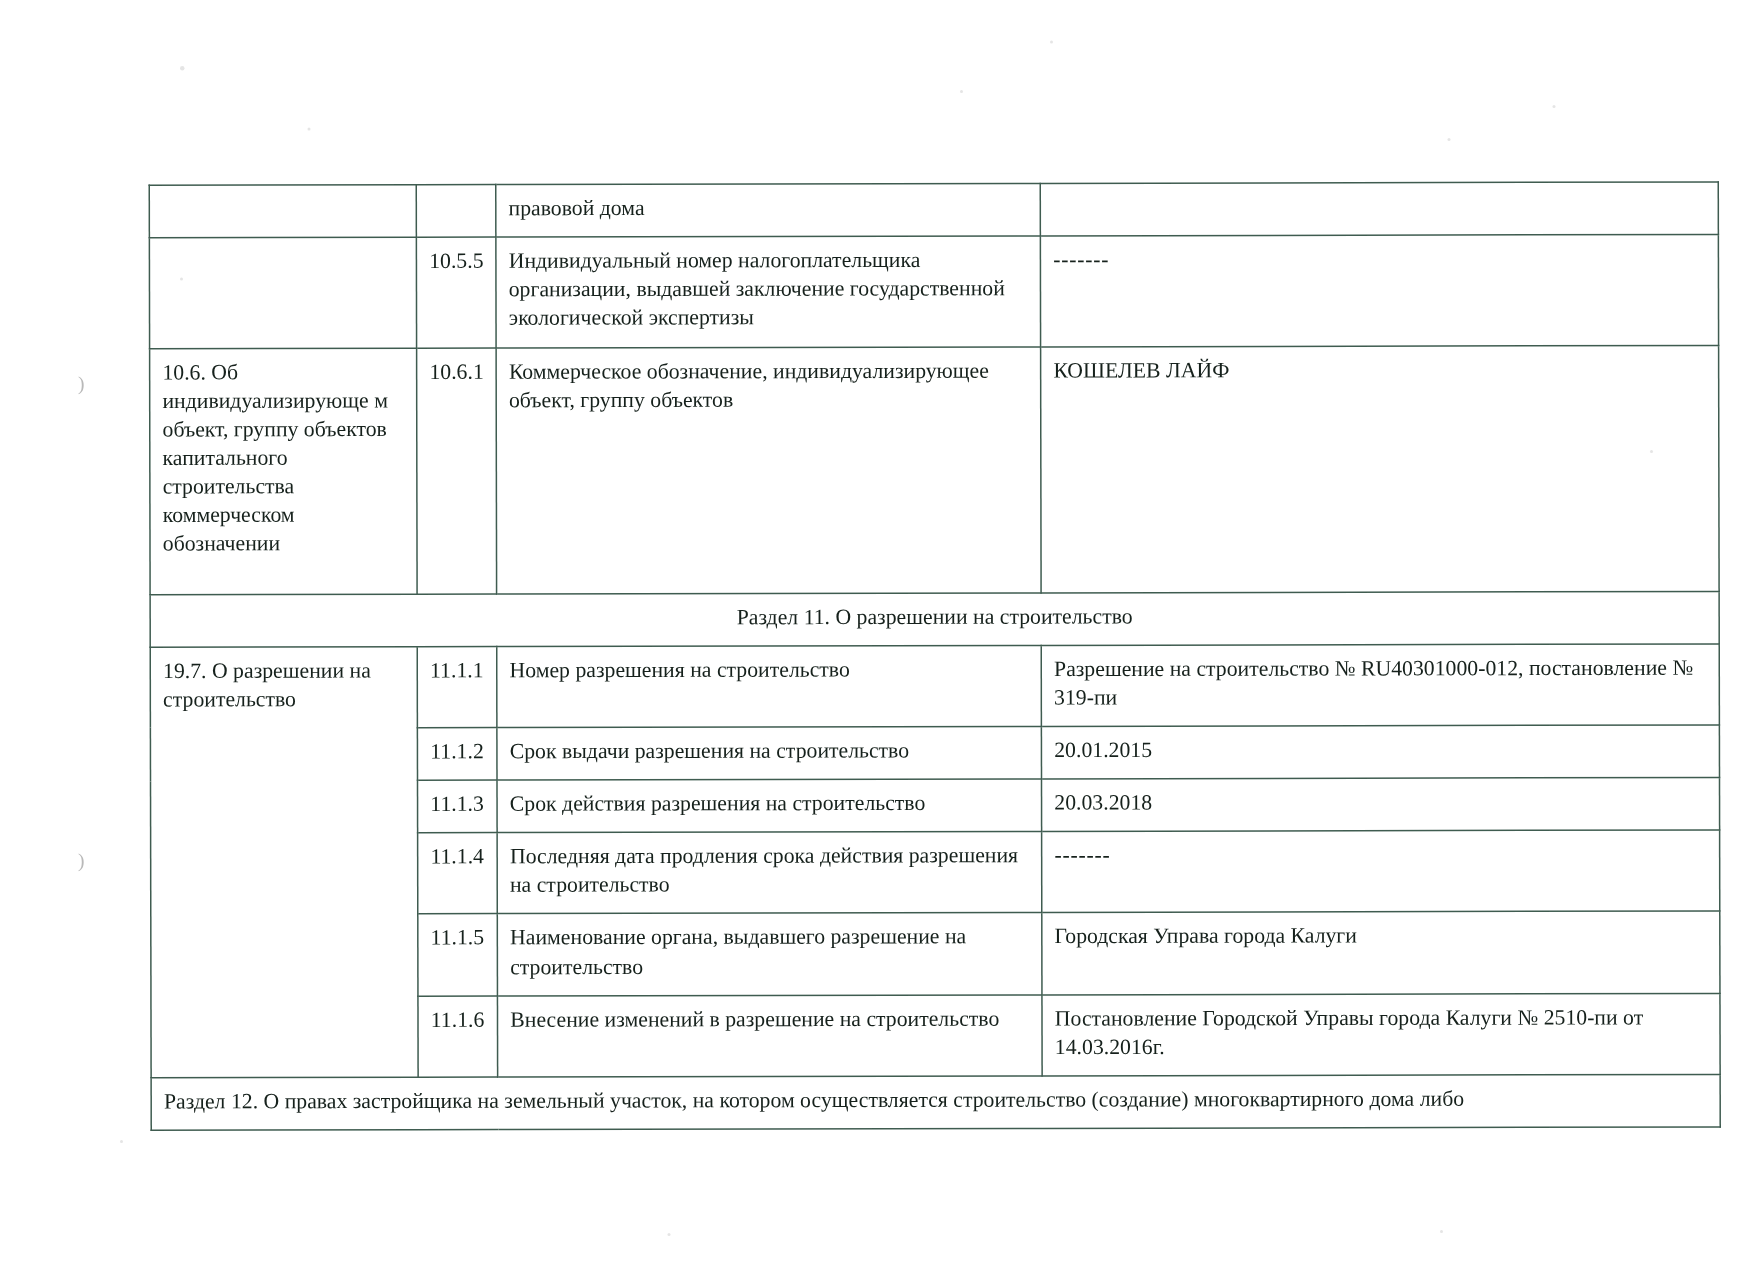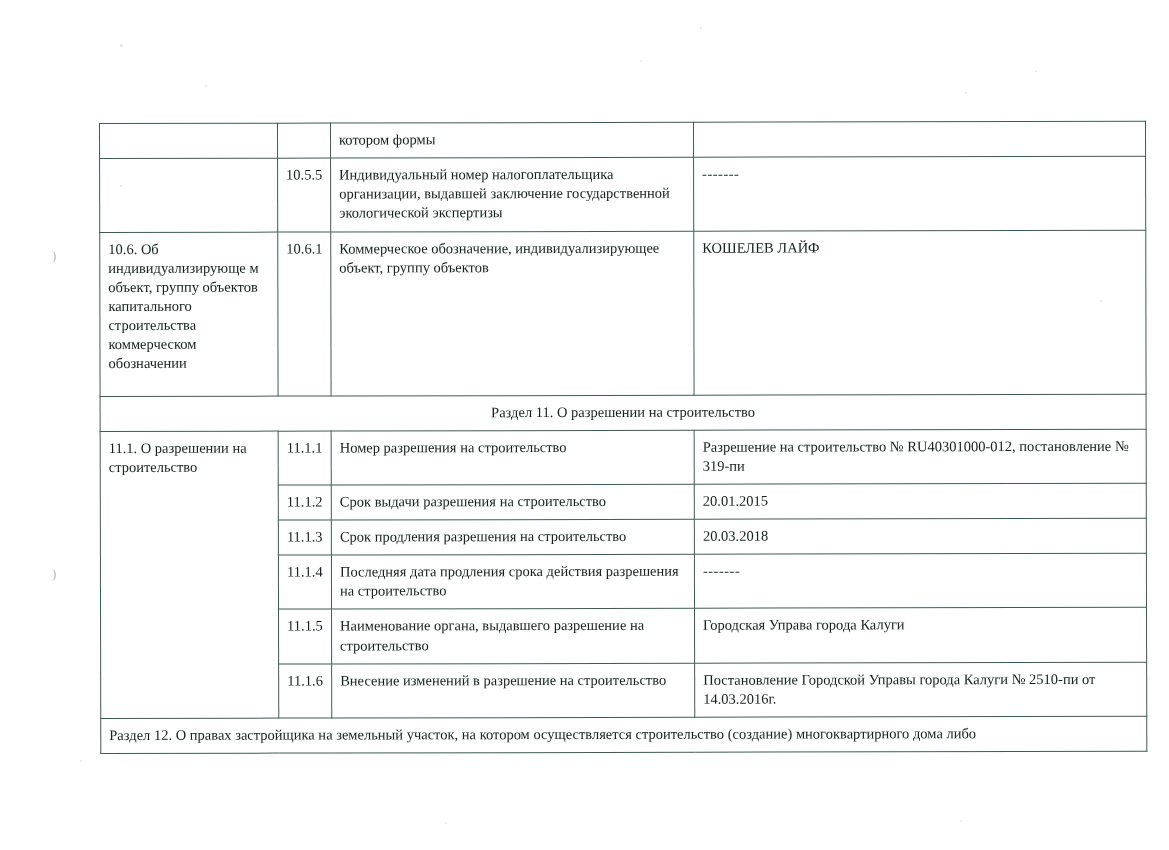--- a/index.html
+++ b/index.html
@@ -92,21 +92,21 @@
       <col class="c-label">
         <col class="c-num">
         <col class="c-text">
         <col class="c-val">
     </colgroup>
     <tbody>
 
       <tr>
         <td></td>
         <td class="nowrap-num"></td>
-        <td>котором формы</td>
+        <td>правовой дома</td>
         <td></td>
       </tr>
 
       <tr>
         <td></td>
         <td class="nowrap-num">10.5.5</td>
         <td>Индивидуальный номер налогоплательщика организации, выдавшей заключение государственной экологической экспертизы</td>
         <td class="dash">-------</td>
       </tr>
 
@@ -115,33 +115,33 @@
         <td class="nowrap-num">10.6.1</td>
         <td>Коммерческое обозначение, индивидуализирующее объект, группу объектов</td>
         <td>КОШЕЛЕВ ЛАЙФ</td>
       </tr>
 
       <tr class="section-row">
         <td colspan="4">Раздел 11. О разрешении на строительство</td>
       </tr>
 
       <tr>
-        <td rowspan="6">11.1. О разрешении на строительство</td>
+        <td rowspan="6">19.7. О разрешении на строительство</td>
         <td class="nowrap-num">11.1.1</td>
         <td>Номер разрешения на строительство</td>
         <td>Разрешение на строительство № RU40301000-012, постановление № 319-пи</td>
       </tr>
       <tr>
         <td class="nowrap-num">11.1.2</td>
         <td>Срок выдачи разрешения на строительство</td>
         <td>20.01.2015</td>
       </tr>
       <tr>
         <td class="nowrap-num">11.1.3</td>
-        <td>Срок продления разрешения на строительство</td>
+        <td>Срок действия разрешения на строительство</td>
         <td>20.03.2018</td>
       </tr>
       <tr>
         <td class="nowrap-num">11.1.4</td>
         <td>Последняя дата продления срока действия разрешения на строительство</td>
         <td class="dash">-------</td>
       </tr>
       <tr>
         <td class="nowrap-num">11.1.5</td>
         <td>Наименование органа, выдавшего разрешение на строительство</td>

